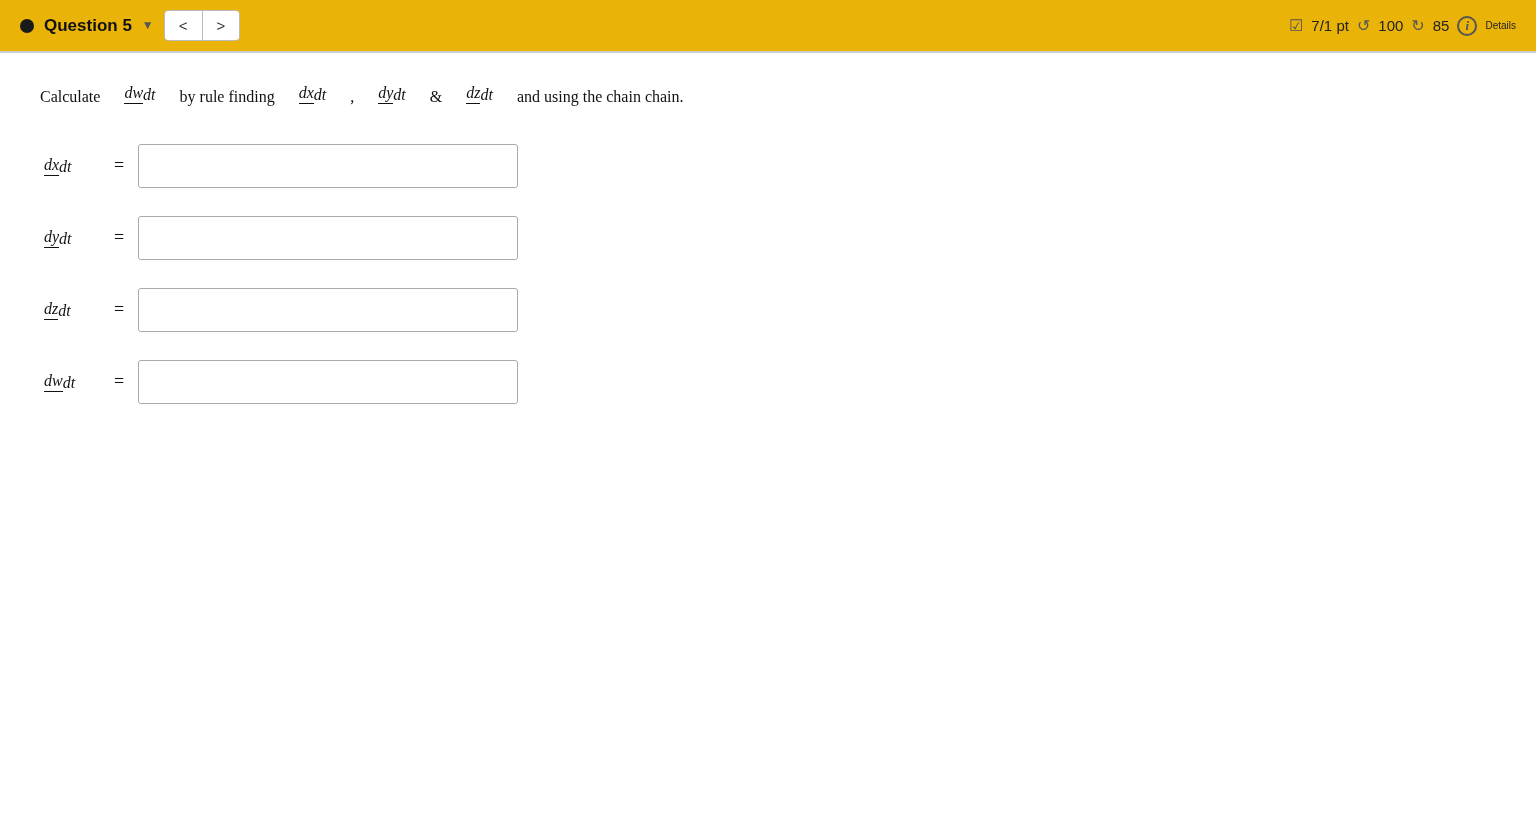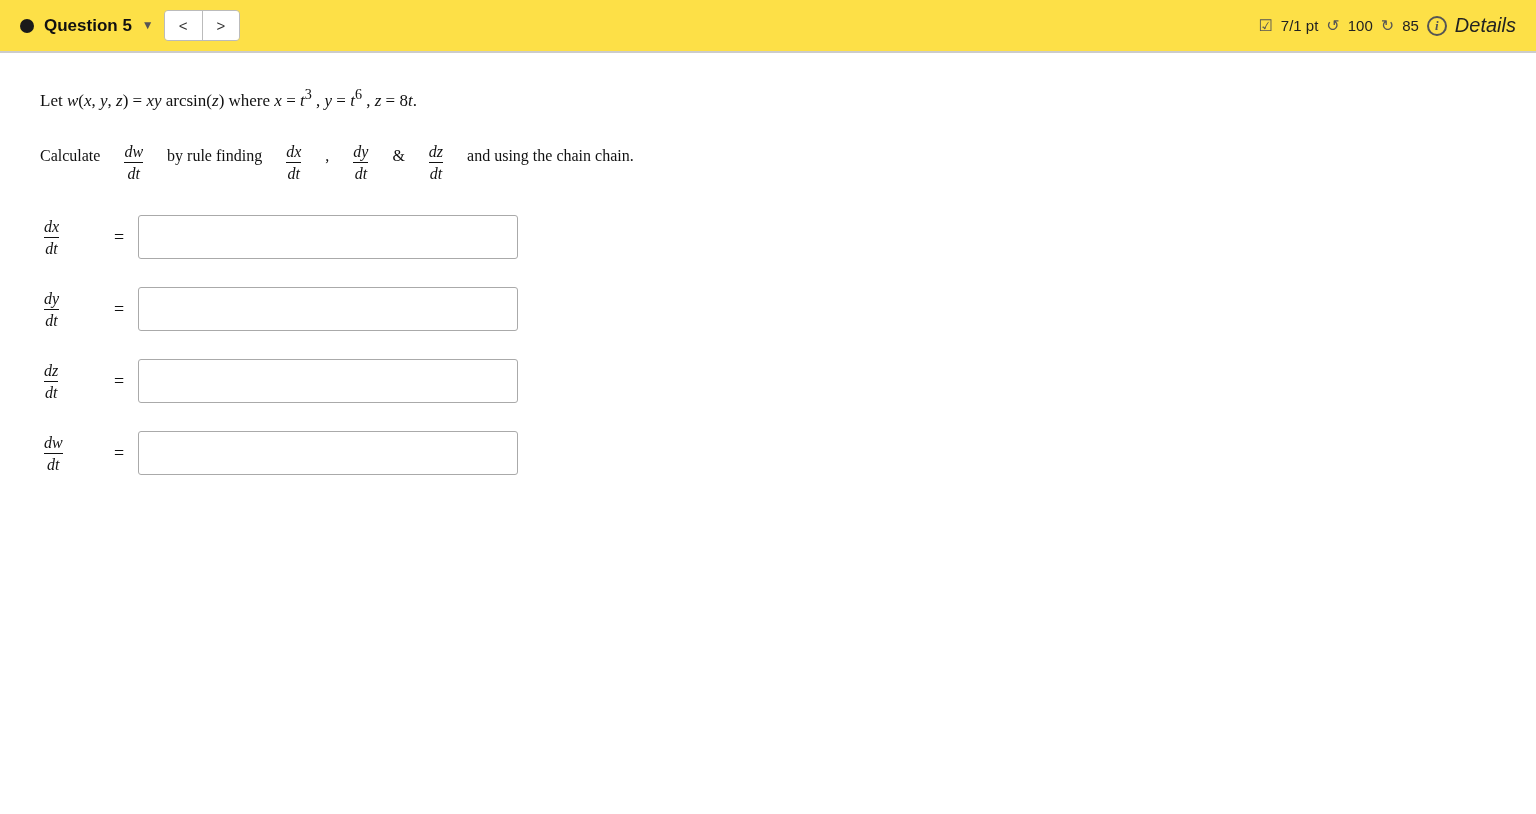--- a/index.html
+++ b/index.html
@@ -10,21 +10,21 @@
       font-size: 16px;
     }
 
     
     .header {
       display: flex;
       align-items: center;
       justify-content: space-between;
       padding: 10px 20px;
       border-bottom: 2px solid #ccc;
-      background: #fde047;
+      background: #eab308;
     }
     .header-left {
       display: flex;
       align-items: center;
       gap: 10px;
     }
     .question-dot {
       width: 14px;
       height: 14px;
       background: #1a1a1a;
@@ -84,22 +84,21 @@
       border: 2px solid #555;
       font-size: 13px;
       font-family: serif;
       color: #555;
       font-style: italic;
       font-weight: bold;
     }
     .details-link {
       color: #222;
       font-family: Arial, sans-serif;
-      font-size: 20px;
-      font-style: italic;
+      font-size: 10px;
     }
 
     
     .content {
       padding: 30px 40px;
       max-width: 1000px;
     }
 
     .problem-statement {
       font-size: 17px;
@@ -113,21 +112,20 @@
       gap: 20px;
       font-size: 16px;
       margin-bottom: 32px;
       flex-wrap: wrap;
       line-height: 1.8;
     }
 
     
     .frac {
       display: inline-flex;
-      flex-direction: column;
       align-items: center;
       vertical-align: middle;
       margin: 0 4px;
       line-height: 1.2;
     }
     .frac .num {
       border-bottom: 1px solid #111;
       padding-bottom: 1px;
       font-style: italic;
     }
@@ -194,23 +192,20 @@
       <span class="refresh-icon">↻</span>
       <span>85</span>
       <span class="info-icon">i</span>
       <span class="details-link">Details</span>
     </div>
   </div>
 </div>
 
 <div class="content">
 
-  <div class="problem-statement">
-    Let <em>w</em>(<em>x</em>, <em>y</em>, <em>z</em>) = <em>xy</em> arcsin(<em>z</em>) where <em>x</em> = <em>t</em><sup>3</sup> , <em>y</em> = <em>t</em><sup>6</sup> , <em>z</em> = 8<em>t</em>.
-  </div>
 
   <div class="instruction-line">
     <span>Calculate</span>
     <span class="frac">
       <span class="num"><em>dw</em></span>
       <span class="den"><em>dt</em></span>
     </span>
     <span>by rule finding</span>
     <span class="frac">
       <span class="num"><em>dx</em></span>

